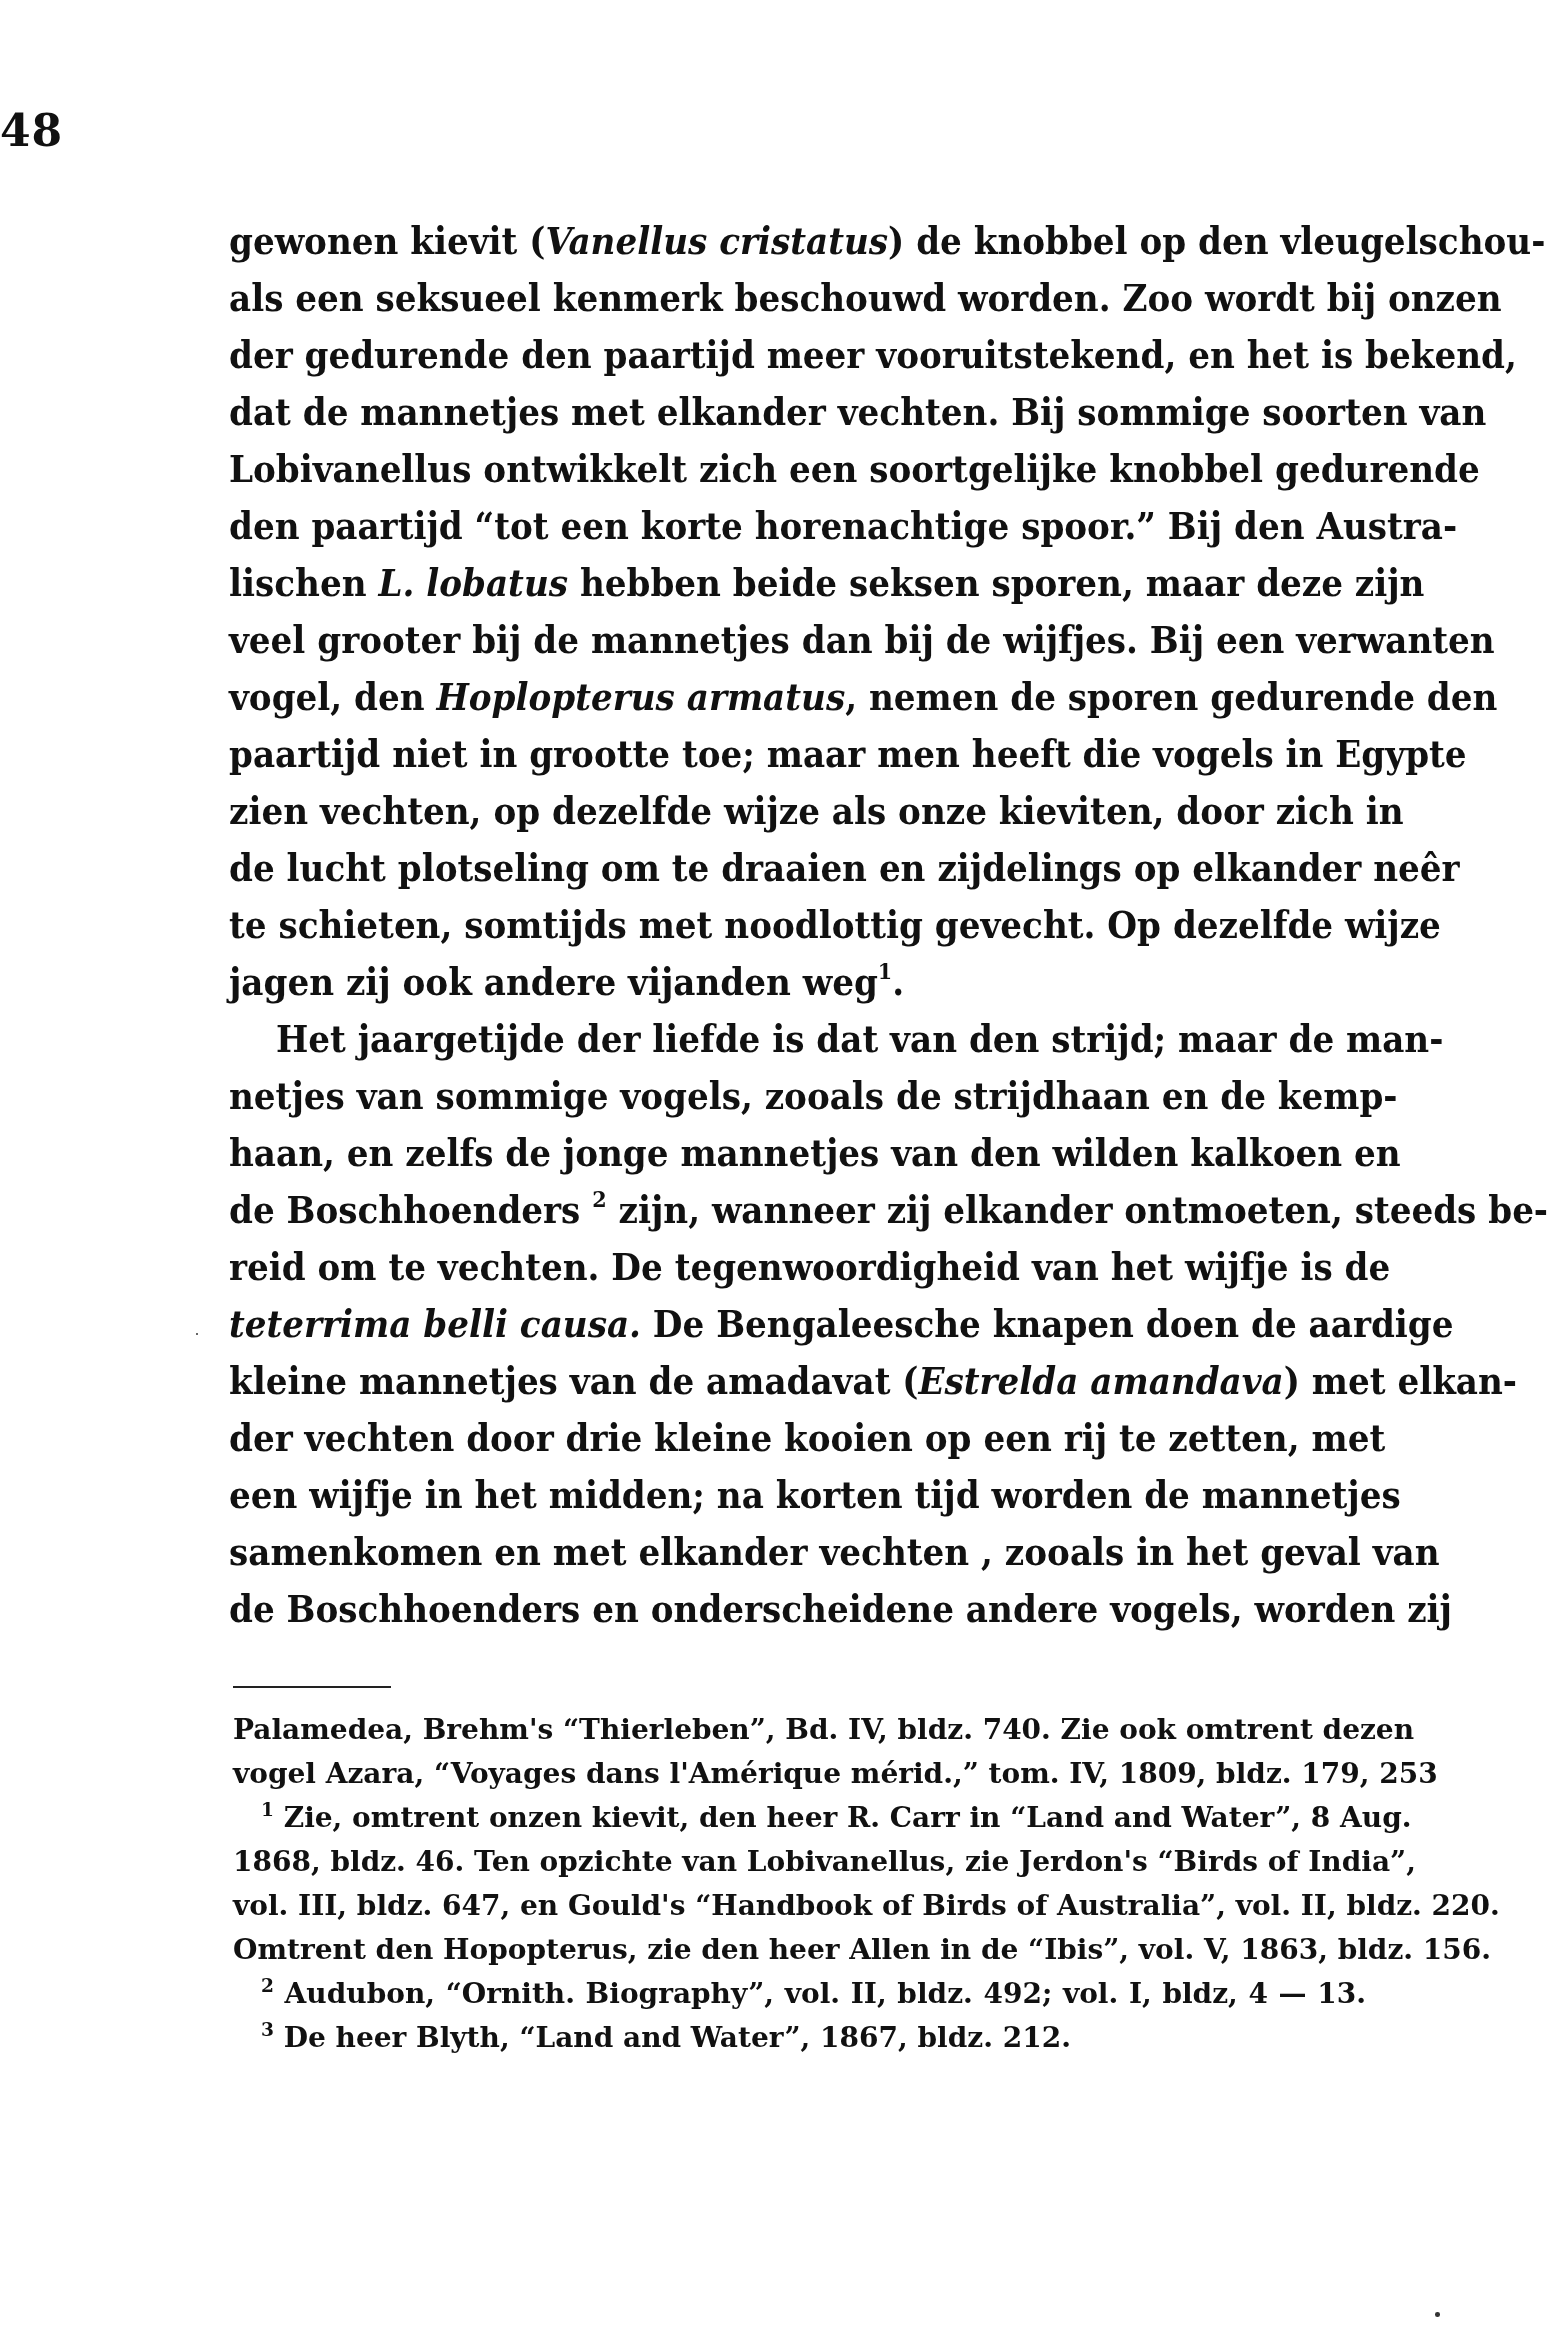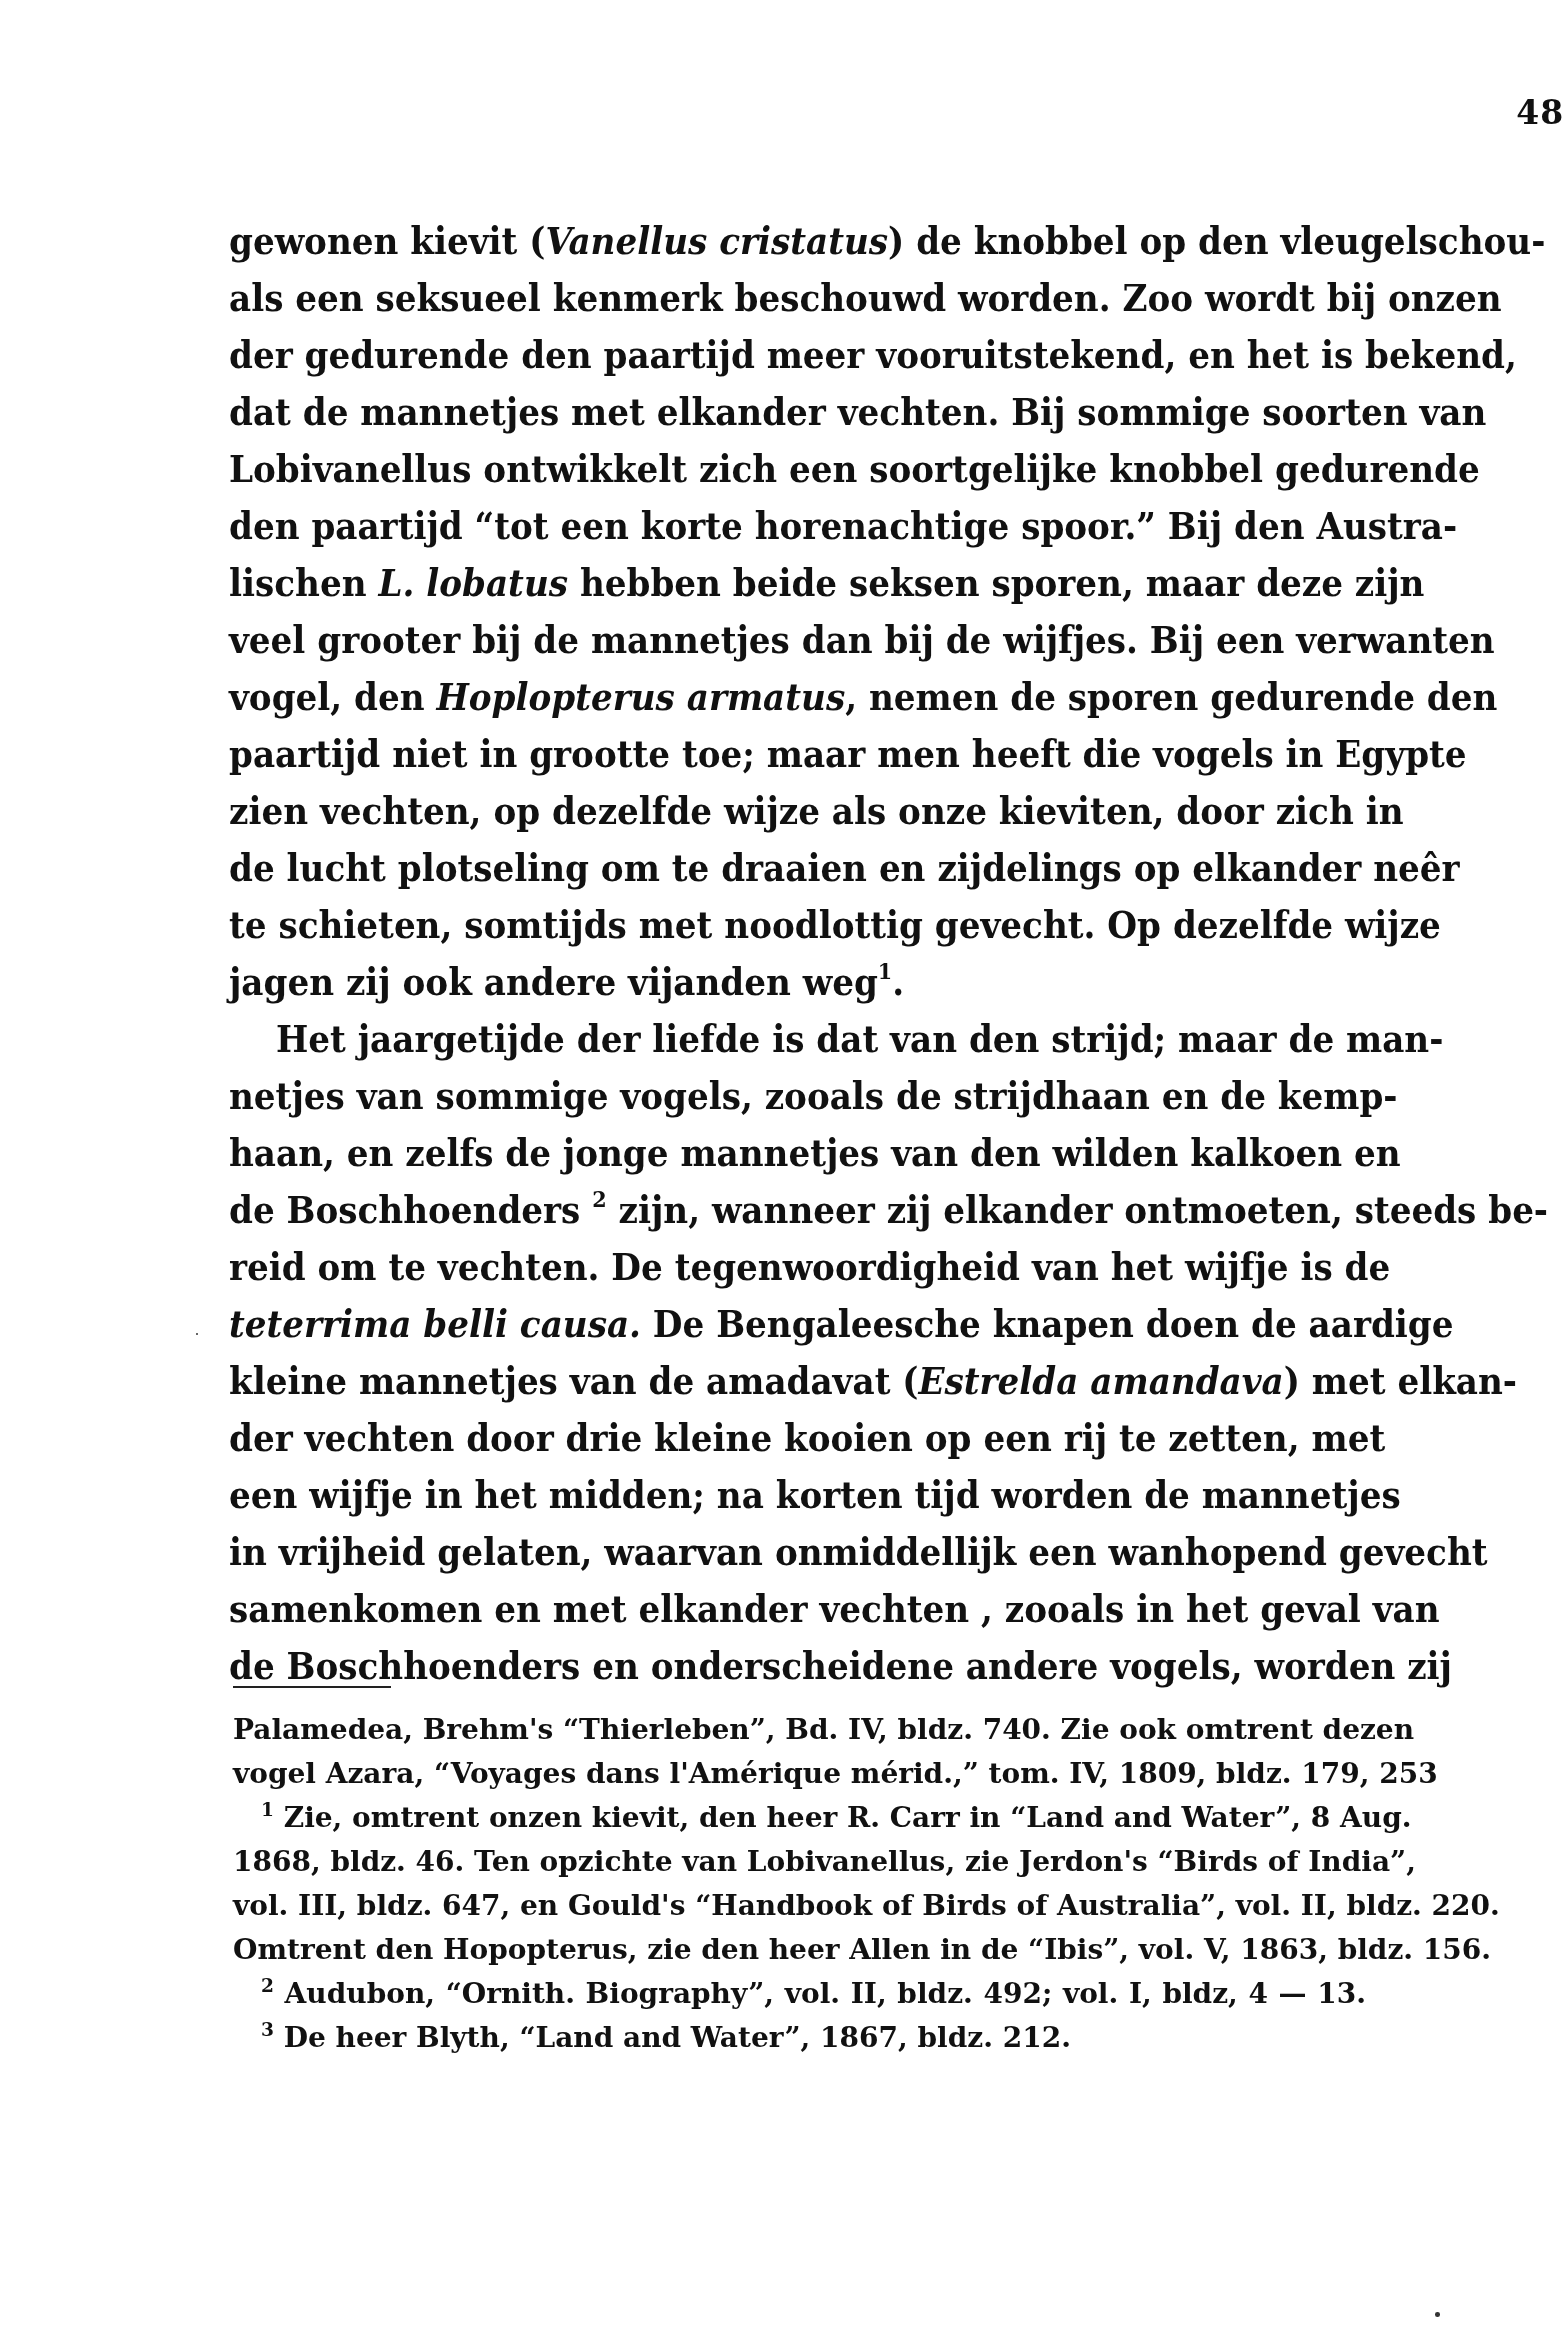--- a/index.html
+++ b/index.html
@@ -2,22 +2,22 @@
 <html style="font-size:7.5px"><head>
 <meta charset="utf-8">
 <style>
   html, body { margin: 0; padding: 0; background: #ffffff; }
   body {
     width: 1564px; height: 2412px; position: relative; overflow: hidden;
     font-family: "DejaVu Serif", "Liberation Serif", serif;
     color: #111111;
   }
   .page-number {
-    position: absolute; top: 93px; left: 0; width: 1564px; text-align: right;
-    font-size: 33px; font-weight: bold; letter-spacing: 0.9px;
+    position: absolute; top: 105px; left: 0; width: 1564px; text-align: left;
+    font-size: 44px; font-weight: bold; letter-spacing: 0.9px;
   }
   .body-text {
     position: absolute; top: 212px; left: 229px; width: 1140px;
     font-size: 38px; line-height: 57px; font-weight: bold;
     font-stretch: condensed;
   }
   .line {
     display: block; white-space: nowrap; text-align: justify; text-align-last: justify;
     transform-origin: left center;
   }
@@ -61,21 +61,20 @@
       <span class="line last"><span>jagen zij ook andere vijanden weg</span><sup class="fn">1</sup><span>.</span></span>
       <span class="line indent"><span>Het jaargetijde der liefde is dat van den strijd; maar de man-</span></span>
       <span class="line"><span>netjes van sommige vogels, zooals de strijdhaan en de kemp-</span></span>
       <span class="line"><span>haan, en zelfs de jonge mannetjes van den wilden kalkoen en</span></span>
       <span class="line"><span>de Boschhoenders </span><sup class="fn">2</sup><span> zijn, wanneer zij elkander ontmoeten, steeds be-</span></span>
       <span class="line"><span>reid om te vechten. De tegenwoordigheid van het wijfje is de</span></span>
       <span class="line"><span class="it">teterrima belli causa.</span><span> De Bengaleesche knapen doen de aardige</span></span>
       <span class="line"><span>kleine mannetjes van de amadavat (</span><span class="it">Estrelda amandava</span><span>) met elkan-</span></span>
       <span class="line"><span>der vechten door drie kleine kooien op een rij te zetten, met</span></span>
       <span class="line"><span>een wijfje in het midden; na korten tijd worden de mannetjes</span></span>
-      <span class="line"><span>in vrijheid gelaten, waarvan onmiddellijk een wanhopend gevecht</span></span>
       <span class="line"><span>samenkomen en met elkander vechten , zooals in het geval van</span></span>
       <span class="line"><span>de Boschhoenders en onderscheidene andere vogels, worden zij</span></span>
     </div>
 
   <div class="footnote-rule"></div>
 
   <div class="footnotes" id="footnotes">
       <span class="fline"><span>Palamedea, Brehm's “Thierleben”, Bd. IV, bldz. 740. Zie ook omtrent dezen</span></span>
       <span class="fline"><span>vogel Azara, “Voyages dans l'Amérique mérid.,” tom. IV, 1809, bldz. 179, 253</span></span>
       <span class="fline indent"><sup class="fsup">1</sup><span> Zie, omtrent onzen kievit, den heer R. Carr in “Land and Water”, 8 Aug.</span></span>

